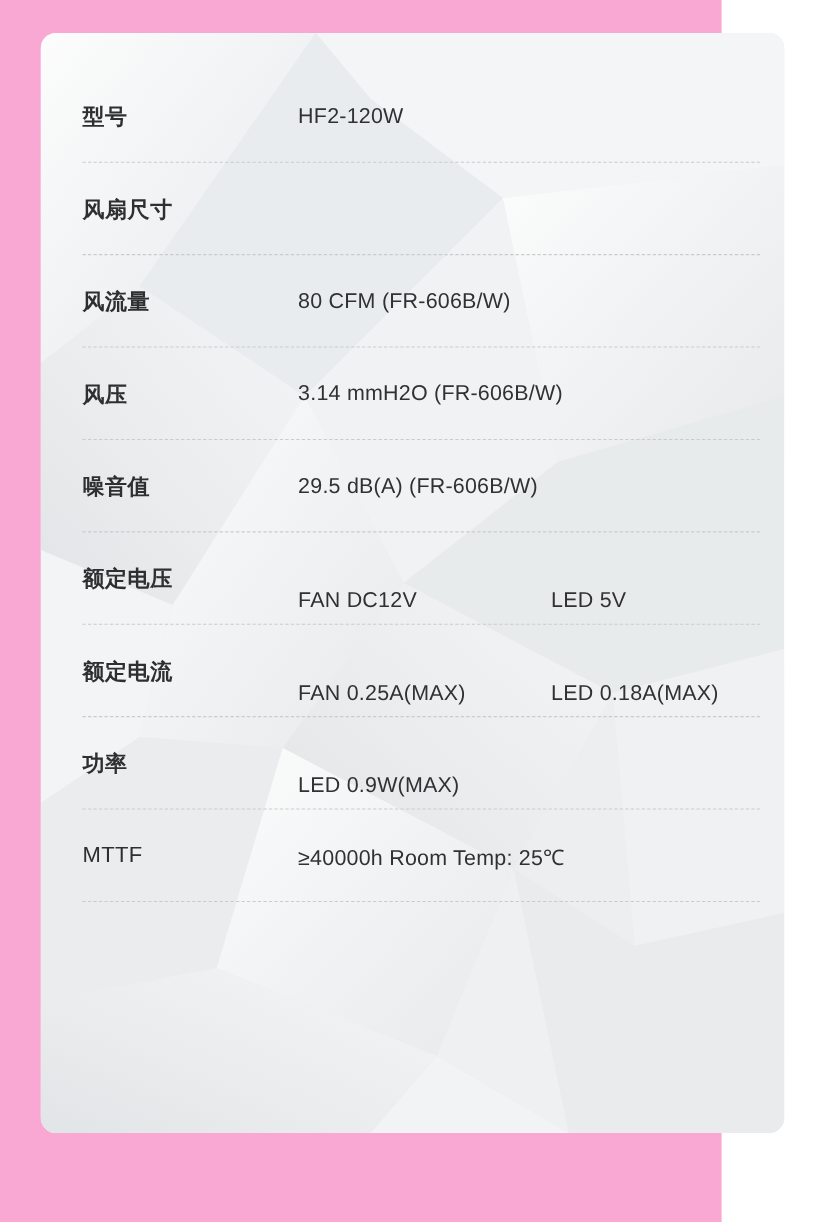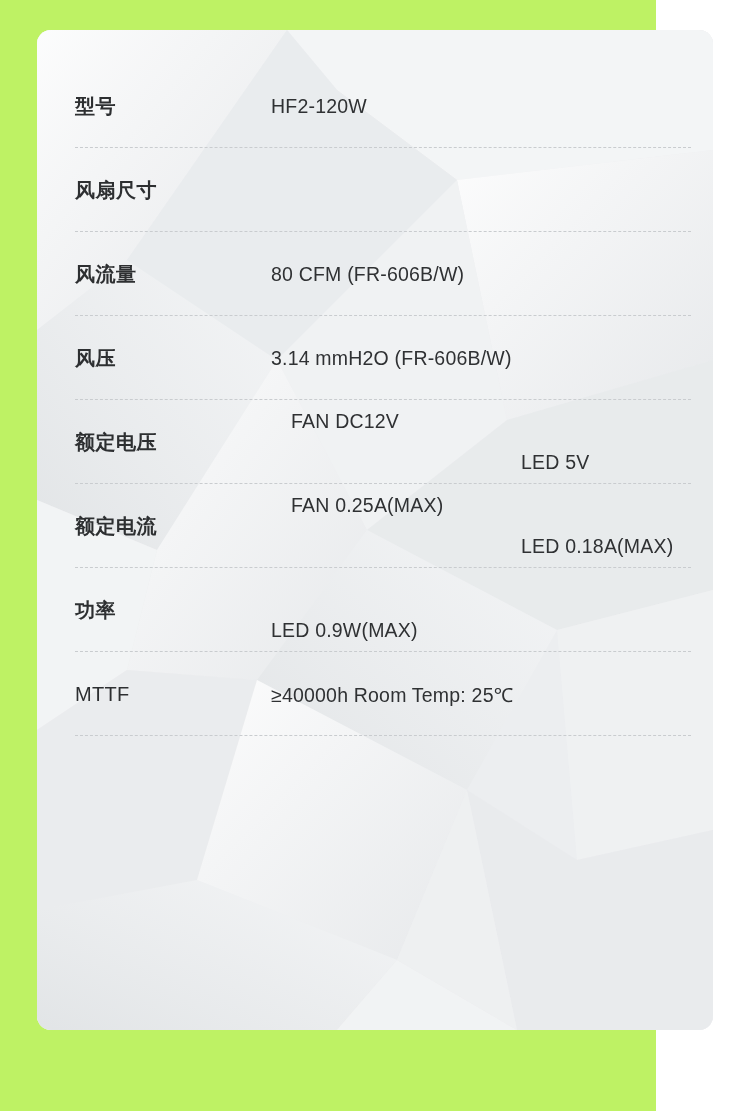--- a/index.html
+++ b/index.html
@@ -12,21 +12,21 @@
     height: 1111px;
     background: #ffffff;
     font-family: "Liberation Sans", sans-serif;
     overflow: hidden;
   }
 
   .page {
     position: relative;
     width: 656px;
     height: 1111px;
-    background: #bef264;
+    background: #f9a8d4;
   }
 
   
   .panel {
     position: absolute;
     left: 37px;
     top: 30px;
     width: 676px;
     height: 1000px;
     border-radius: 14px;
@@ -78,34 +78,33 @@
     letter-spacing: 0.5px;
   }
   .label.latin {
     font-weight: 400;
     letter-spacing: 0.3px;
   }
 
   .values {
     flex: 1 1 auto;
     display: flex;
-    align-items: flex-start;
+    align-items: flex-end;
     font-size: 19.5px;
     color: #2f3133;
     letter-spacing: 0.2px;
   }
   .v1 { }
   .v2 {
     margin-left: 0;
     margin-top: 41px;
   }
   .values.two-col .v1 {
     width: 230px;
     flex: 0 0 230px;
-    margin-left: 20px;
   }
   .values.tight .v2 {
     margin-left: 22px;
   }
 </style>
 </head>
 <body>
 
 <div class="page">
 
@@ -163,20 +162,26 @@
       </div>
     </div>
 
     <div class="row">
       <div class="label">风压</div>
       <div class="values">
         <span class="v1">3.14 mmH2O (FR-606B/W)</span>
       </div>
     </div>
 
+    <div class="row">
+      <div class="label">噪音值</div>
+      <div class="values">
+        <span class="v1">29.5 dB(A) (FR-606B/W)</span>
+      </div>
+    </div>
 
     <div class="row">
       <div class="label">额定电压</div>
       <div class="values two-col">
         <span class="v1">FAN DC12V</span>
         <span class="v2">LED 5V</span>
       </div>
     </div>
 
     <div class="row">

